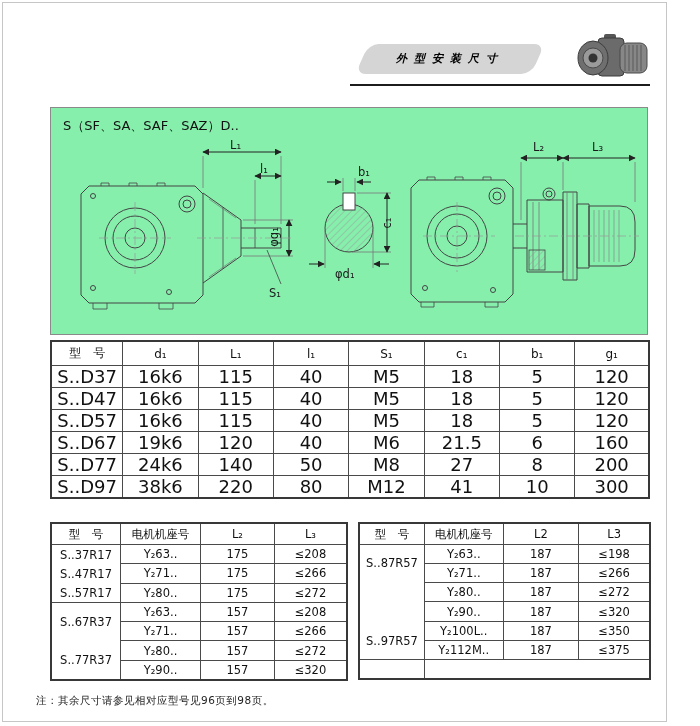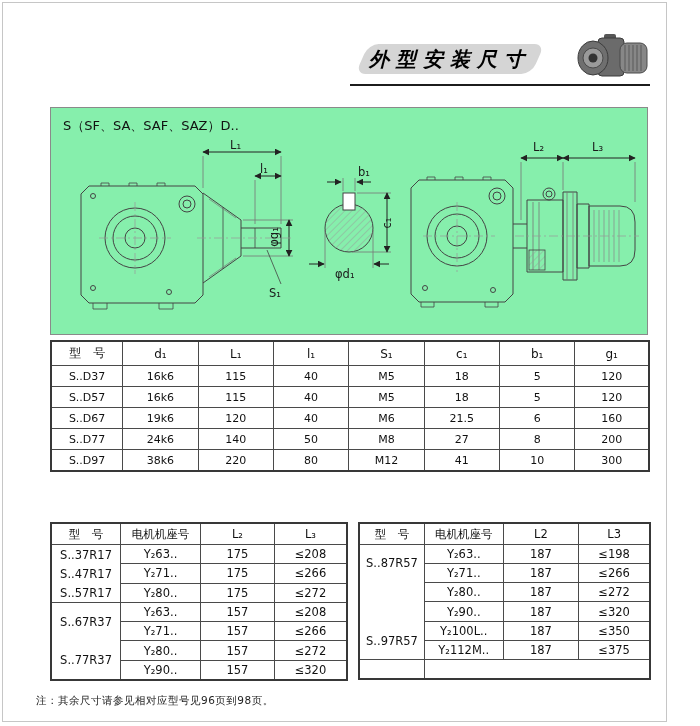--- a/index.html
+++ b/index.html
@@ -3,42 +3,42 @@
 <meta charset="utf-8">
 <style>
   html,body{margin:0;padding:0}
   body{width:700px;height:726px;background:#ffffff;font-family:"DejaVu Sans","Liberation Sans",sans-serif;color:#111}
   .page{position:relative;width:700px;height:726px;background:#fff;overflow:hidden}
   .page-border{position:absolute;left:2px;top:2px;width:665px;height:720px;border:1px solid #c6c6c6;box-sizing:border-box;pointer-events:none}
 
   
   .banner{position:absolute;left:362px;top:44px;width:176px;height:30px}
   .banner-bg{position:absolute;left:0;top:0;right:0;bottom:0;background:#d5d5d5;transform:skewX(-24deg);border-radius:10px}
-  .banner-text{position:absolute;left:0;top:0;width:100%;text-align:center;line-height:30px;font-size:20px;font-weight:bold;font-style:italic;letter-spacing:7px;color:#000}
+  .banner-text{position:absolute;left:0;top:0;width:100%;text-align:center;line-height:30px;font-size:11px;font-weight:bold;font-style:italic;letter-spacing:7px;color:#000}
   .header-rule{position:absolute;left:350px;top:84px;width:300px;height:2px;background:#1c1c1c}
   .motor-photo{position:absolute;left:576px;top:30px}
 
   
   .drawing-panel{position:absolute;left:50px;top:107px;width:598px;height:228px;border:1px solid #8a8a8a;box-sizing:border-box;background:#86efac}
   .dlabel{position:absolute;top:9px;font-size:13px;color:#111;white-space:nowrap}
   .dlabel-left{left:12px}
   .dlabel-right{left:336px}
   .drawing{position:absolute}
   .drawing-left{left:12px;top:30px;width:232px;height:196px}
   .drawing-mid{left:248px;top:56px;width:105px;height:122px}
   .drawing-right{left:350px;top:30px;width:240px;height:196px}
   .dim{position:absolute;font-size:11.5px;color:#1a1a1a;white-space:nowrap}
   .dim.rot{transform:rotate(-90deg);transform-origin:center}
 
   
   .tbl{position:absolute;border-collapse:collapse;table-layout:fixed;background:#fff}
   .tbl th,.tbl td{border:1px solid #4a4a4a;text-align:center;vertical-align:middle;font-weight:normal;padding:0;overflow:hidden}
   #main-table{left:50px;top:340px;width:600px;border:2px solid #383838}
   #main-table th{height:23px;font-size:12px}
-  #main-table td{height:20px;font-size:11px}
+  #main-table td{height:20px;font-size:18px}
   #bl-table{left:50px;top:522px;width:298px;border:2px solid #383838}
   #br-table{left:358px;top:522px;width:293px;border:2px solid #383838}
   #bl-table th,#br-table th{height:20px;font-size:11.5px}
   #bl-table td,#br-table td{height:18px;font-size:11.5px}
   tr.empty-row td{height:19px}
   .group-stack{display:flex;flex-direction:column;justify-content:space-around;align-items:center;width:100%}
 
   .footnote{position:absolute;left:36px;top:694px;font-size:10.5px;letter-spacing:.5px;color:#222}
 </style>
 </head>
@@ -223,20 +223,30 @@
           <td>S..D37</td>
           <td>16k6</td>
           <td>115</td>
           <td>40</td>
           <td>M5</td>
           <td>18</td>
           <td>5</td>
           <td>120</td>
         </tr>
         <tr>
+          <td>S..D47</td>
+          <td>16k6</td>
+          <td>115</td>
+          <td>40</td>
+          <td>M5</td>
+          <td>18</td>
+          <td>5</td>
+          <td>120</td>
+        </tr>
+        <tr>
           <td>S..D57</td>
           <td>16k6</td>
           <td>115</td>
           <td>40</td>
           <td>M5</td>
           <td>18</td>
           <td>5</td>
           <td>120</td>
         </tr>
         <tr>

